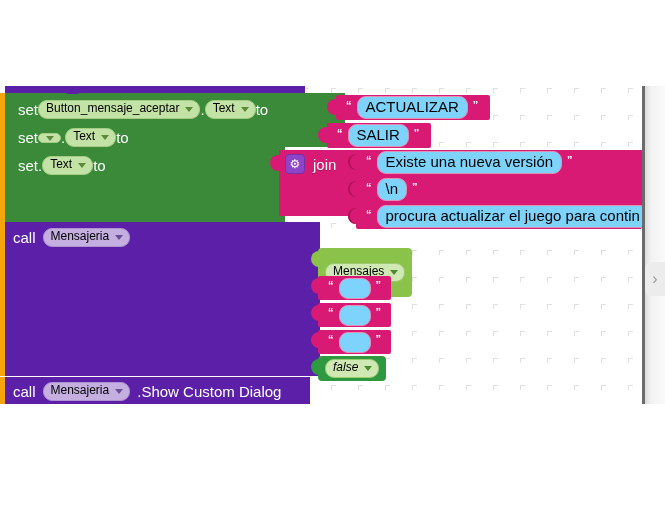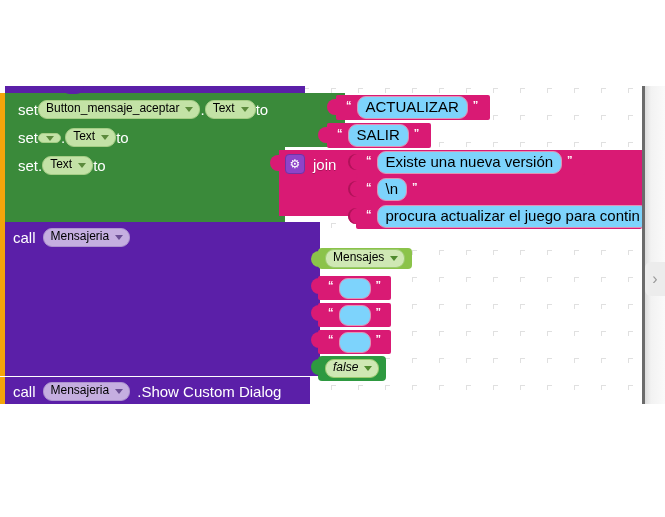--- a/index.html
+++ b/index.html
@@ -310,21 +310,21 @@
     <span style="position:absolute;left:0;top:0;width:9px;height:16px;background:#d91a74;border-radius:9px 0 0 9px;"></span>
     </div>
   <div class="socket" style="left:311px;top:246px;">
     <span style="position:absolute;left:0;top:0;width:9px;height:16px;background:#d91a74;border-radius:9px 0 0 9px;"></span>
     </div>
   <div class="socket" style="left:311px;top:273px;">
     <span style="position:absolute;left:0;top:0;width:9px;height:16px;background:#2e9940;border-radius:9px 0 0 9px;"></span>
     </div>
 
   <div class="blk" style="left:318px;top:162px;">
-    <div style="background:#8bc34a;border-radius:4px;padding:1px 7px;display:flex;align-items:center;">
+    <div style="background:#8bc34a;border-radius:4px;padding:15px 7px;display:flex;align-items:center;">
       <span class="field lgreen">
         <span>Mensajes</span>
         <span class="caret"></span>
       </span>
     </div>
   </div>
 
   <div class="blk" style="left:318px;top:190px;">
     <div class="txtblk" style="padding-right:10px;height:24px;">
       <span class="quote">“</span>

